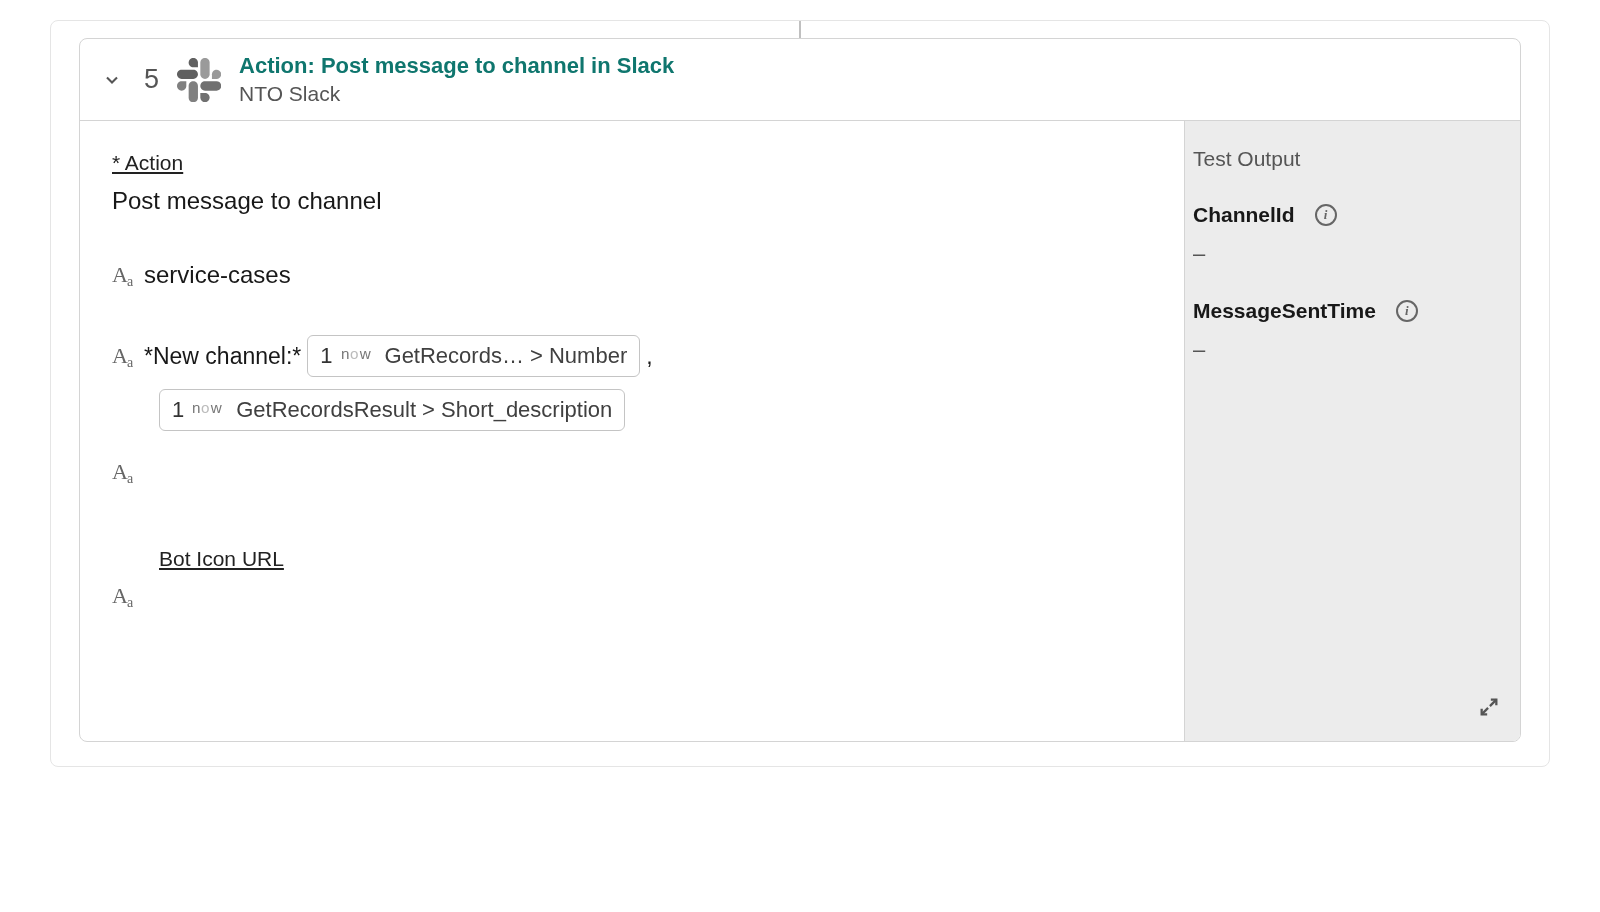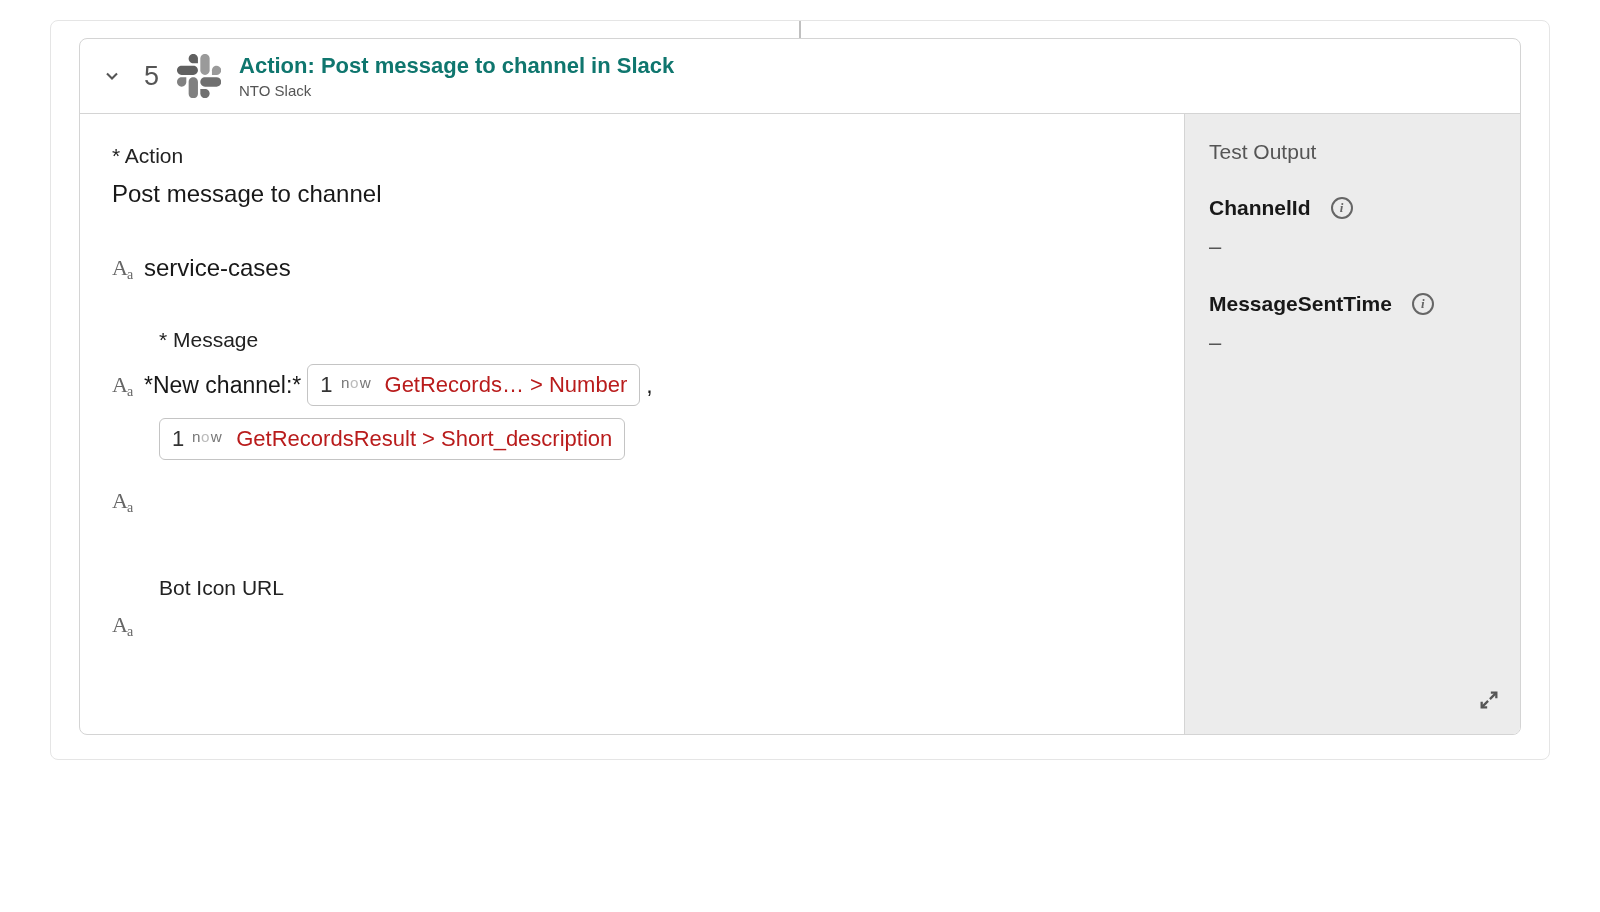--- a/index.html
+++ b/index.html
@@ -72,46 +72,47 @@
     .header-text {
       flex: 1;
     }
     .header-title {
       font-size: 22px;
       font-weight: 700;
       color: #0f766e;
       margin-bottom: 3px;
     }
     .header-subtitle {
-      font-size: 15px;
+      font-size: 21px;
       color: #555;
       font-weight: 400;
     }
     .card-body {
       display: flex;
     }
     .main-panel {
       flex: 1;
       padding: 30px 32px 30px 32px;
     }
     .side-panel {
       width: 336px;
       background: #ececec;
       border-left: 1px solid #d4d4d4;
-      padding: 26px 24px;
+      padding: 26px 8px;
       position: relative;
       min-height: 620px;
     }
     .field-block {
       margin-bottom: 28px;
     }
     .field-label {
       font-size: 21px;
       color: #222;
       margin-bottom: 12px;
+      text-decoration: underline;
     }
     .field-label-indented {
       margin-left: 47px;
     }
     .field-value {
       font-size: 24px;
       color: #181818;
       font-weight: 400;
     }
     .field-row {
@@ -157,21 +158,21 @@
     }
     .pill-step {
       color: #333;
       font-size: 22px;
     }
     .pill .now-icon svg {
       width: 36px;
       height: 22px;
     }
     .pill-text {
-      color: #b91c1c;
+      color: #404040;
     }
     .message-second-line {
       margin-top: 12px;
       margin-left: 47px;
       display: flex;
       align-items: center;
     }
     .side-title {
       font-size: 21px;
       color: #555;
@@ -279,21 +280,20 @@
         <div class="field-block">
           <div class="field-row">
             <span class="text-type-icon"><span class="big-a">A</span><span class="small-a">a</span></span>
             <div class="field-value">service-cases</div>
           </div>
         </div>
 
         <div class="spacer-18"></div>
 
         <div class="field-block">
-          <div class="field-label field-label-indented">* Message</div>
           <div class="field-row">
             <span class="text-type-icon"><span class="big-a">A</span><span class="small-a">a</span></span>
             <div class="message-content">
               <span class="message-text">*New channel:*</span>
               <span class="pill">
                 <span class="pill-step">1</span>
                 <span class="now-icon">
                   <svg viewBox="0 0 52 24">
                     <text x="0" y="20" font-family="Arial" font-size="22" font-weight="400" fill="#777" letter-spacing="-1">n</text>
                     <text x="13" y="20" font-family="Arial" font-size="22" font-weight="400" fill="#bbb" letter-spacing="-1">o</text>

